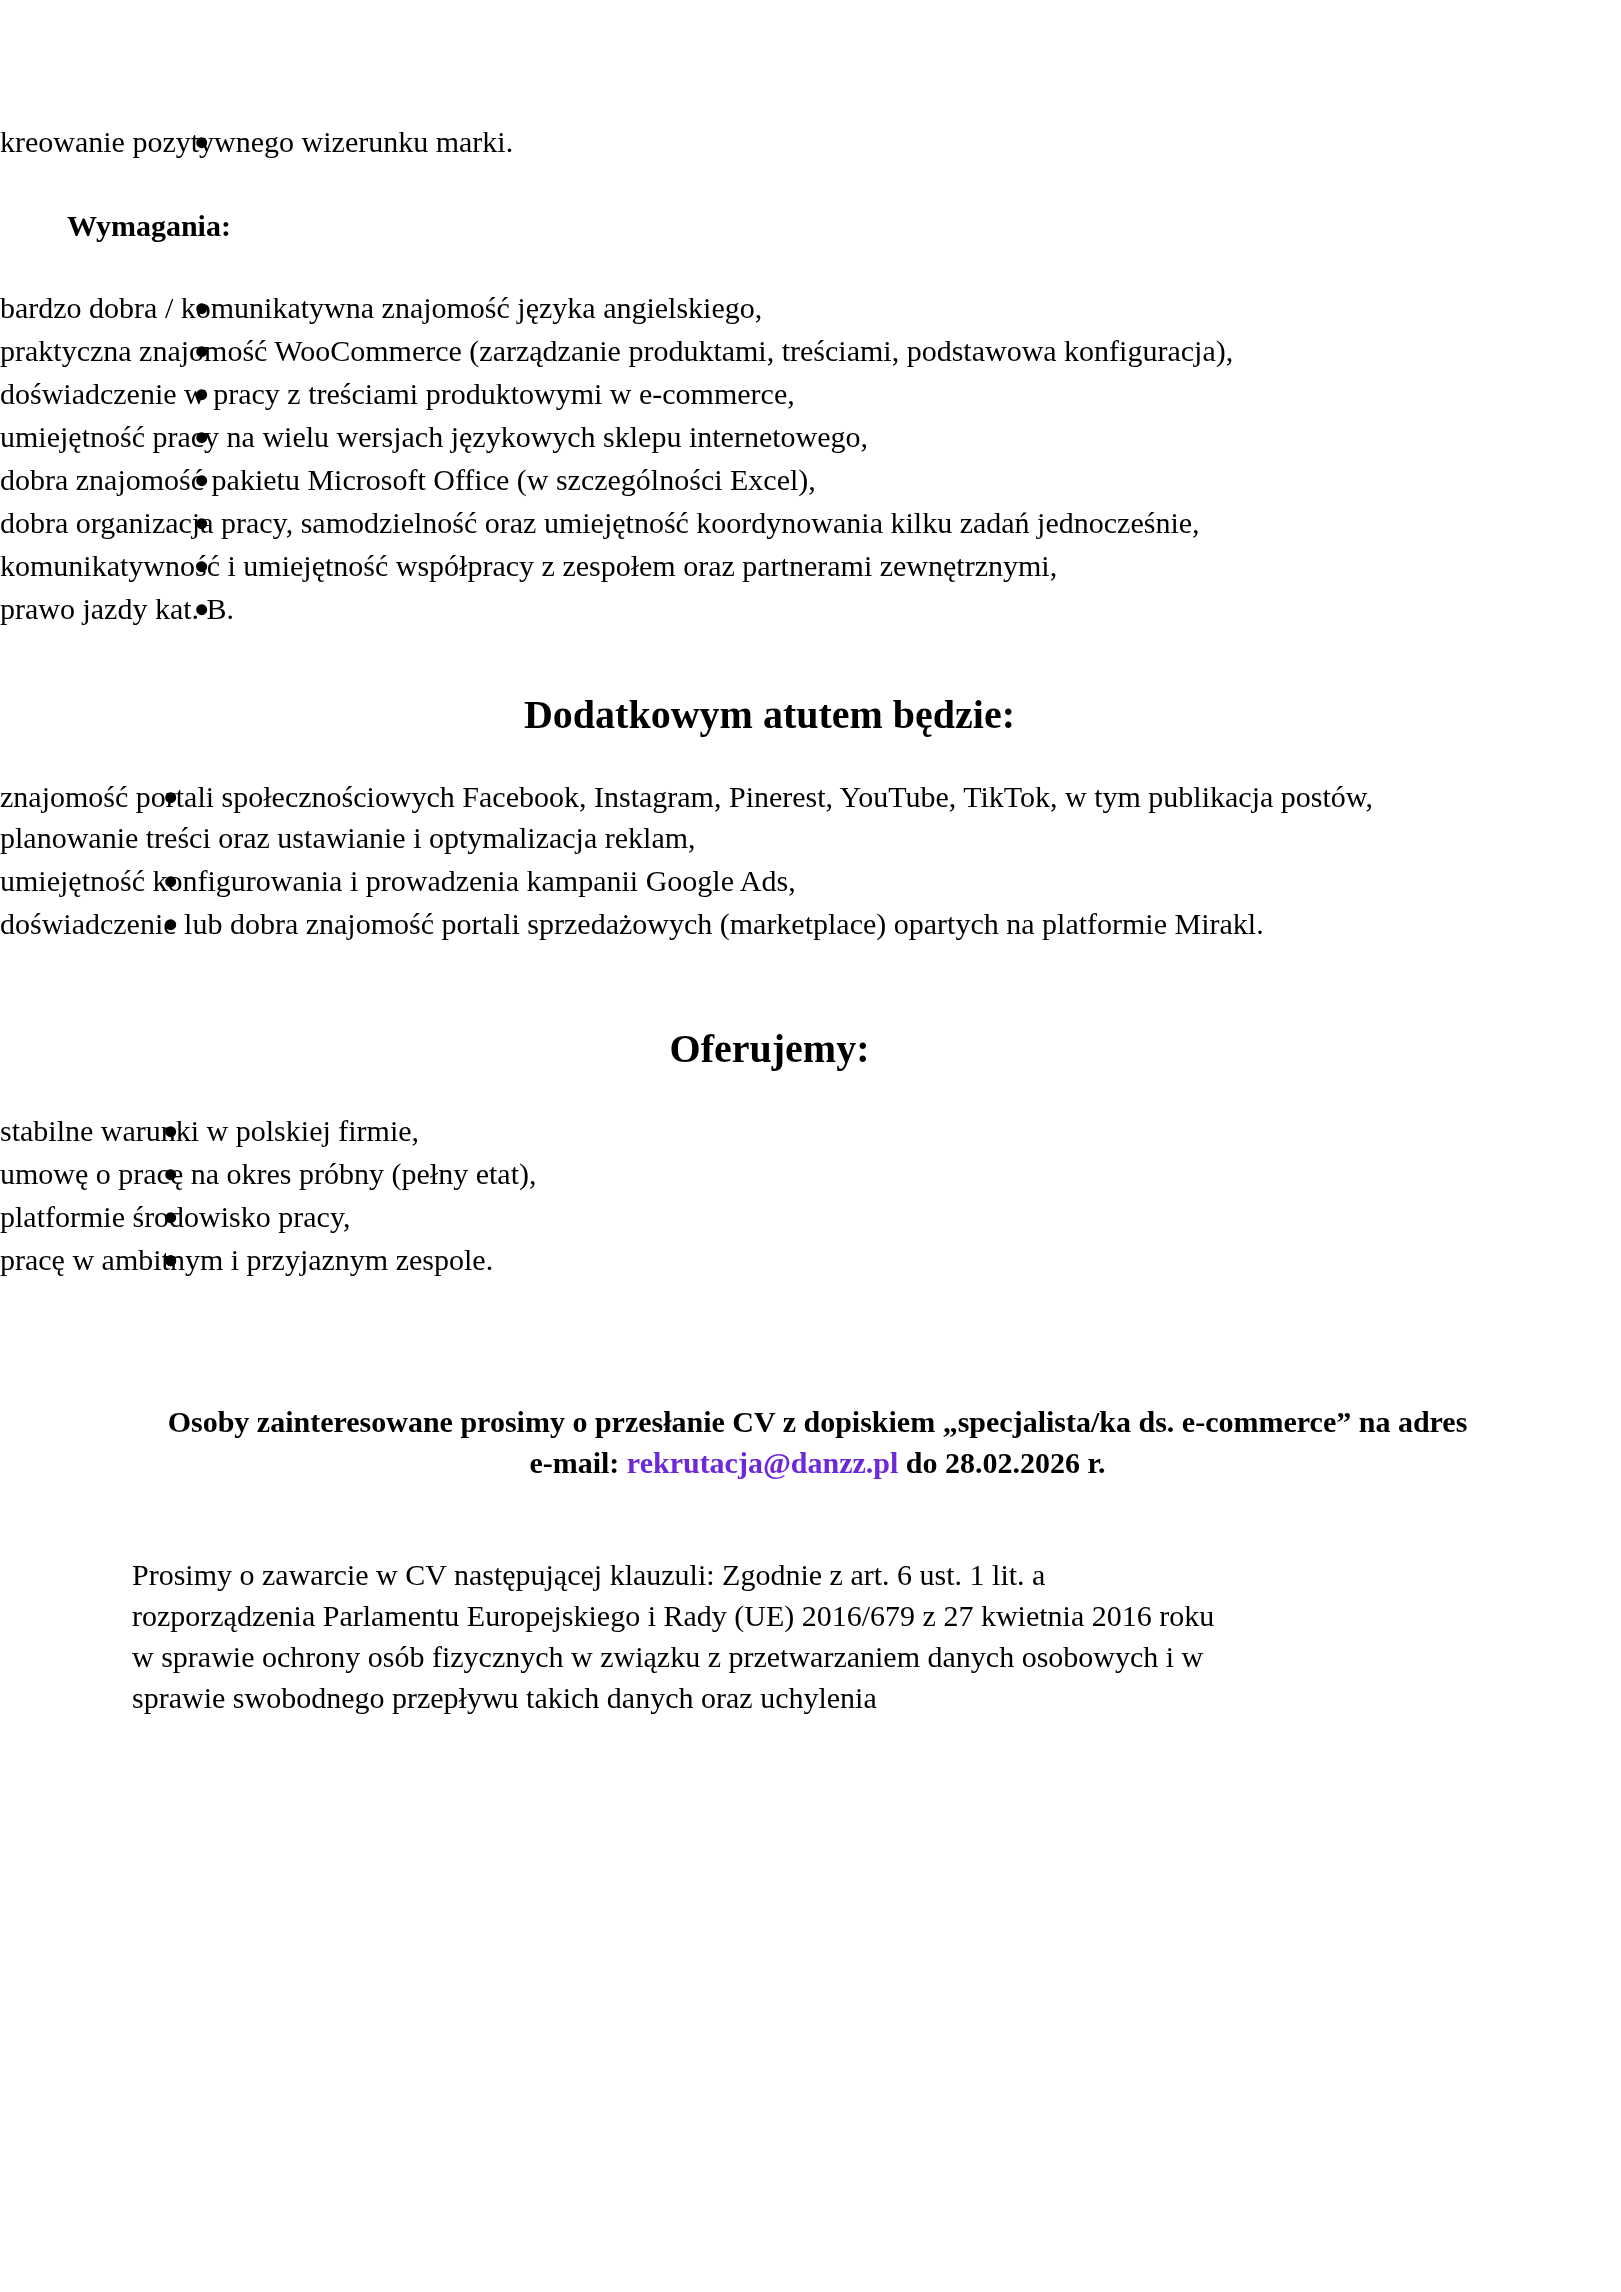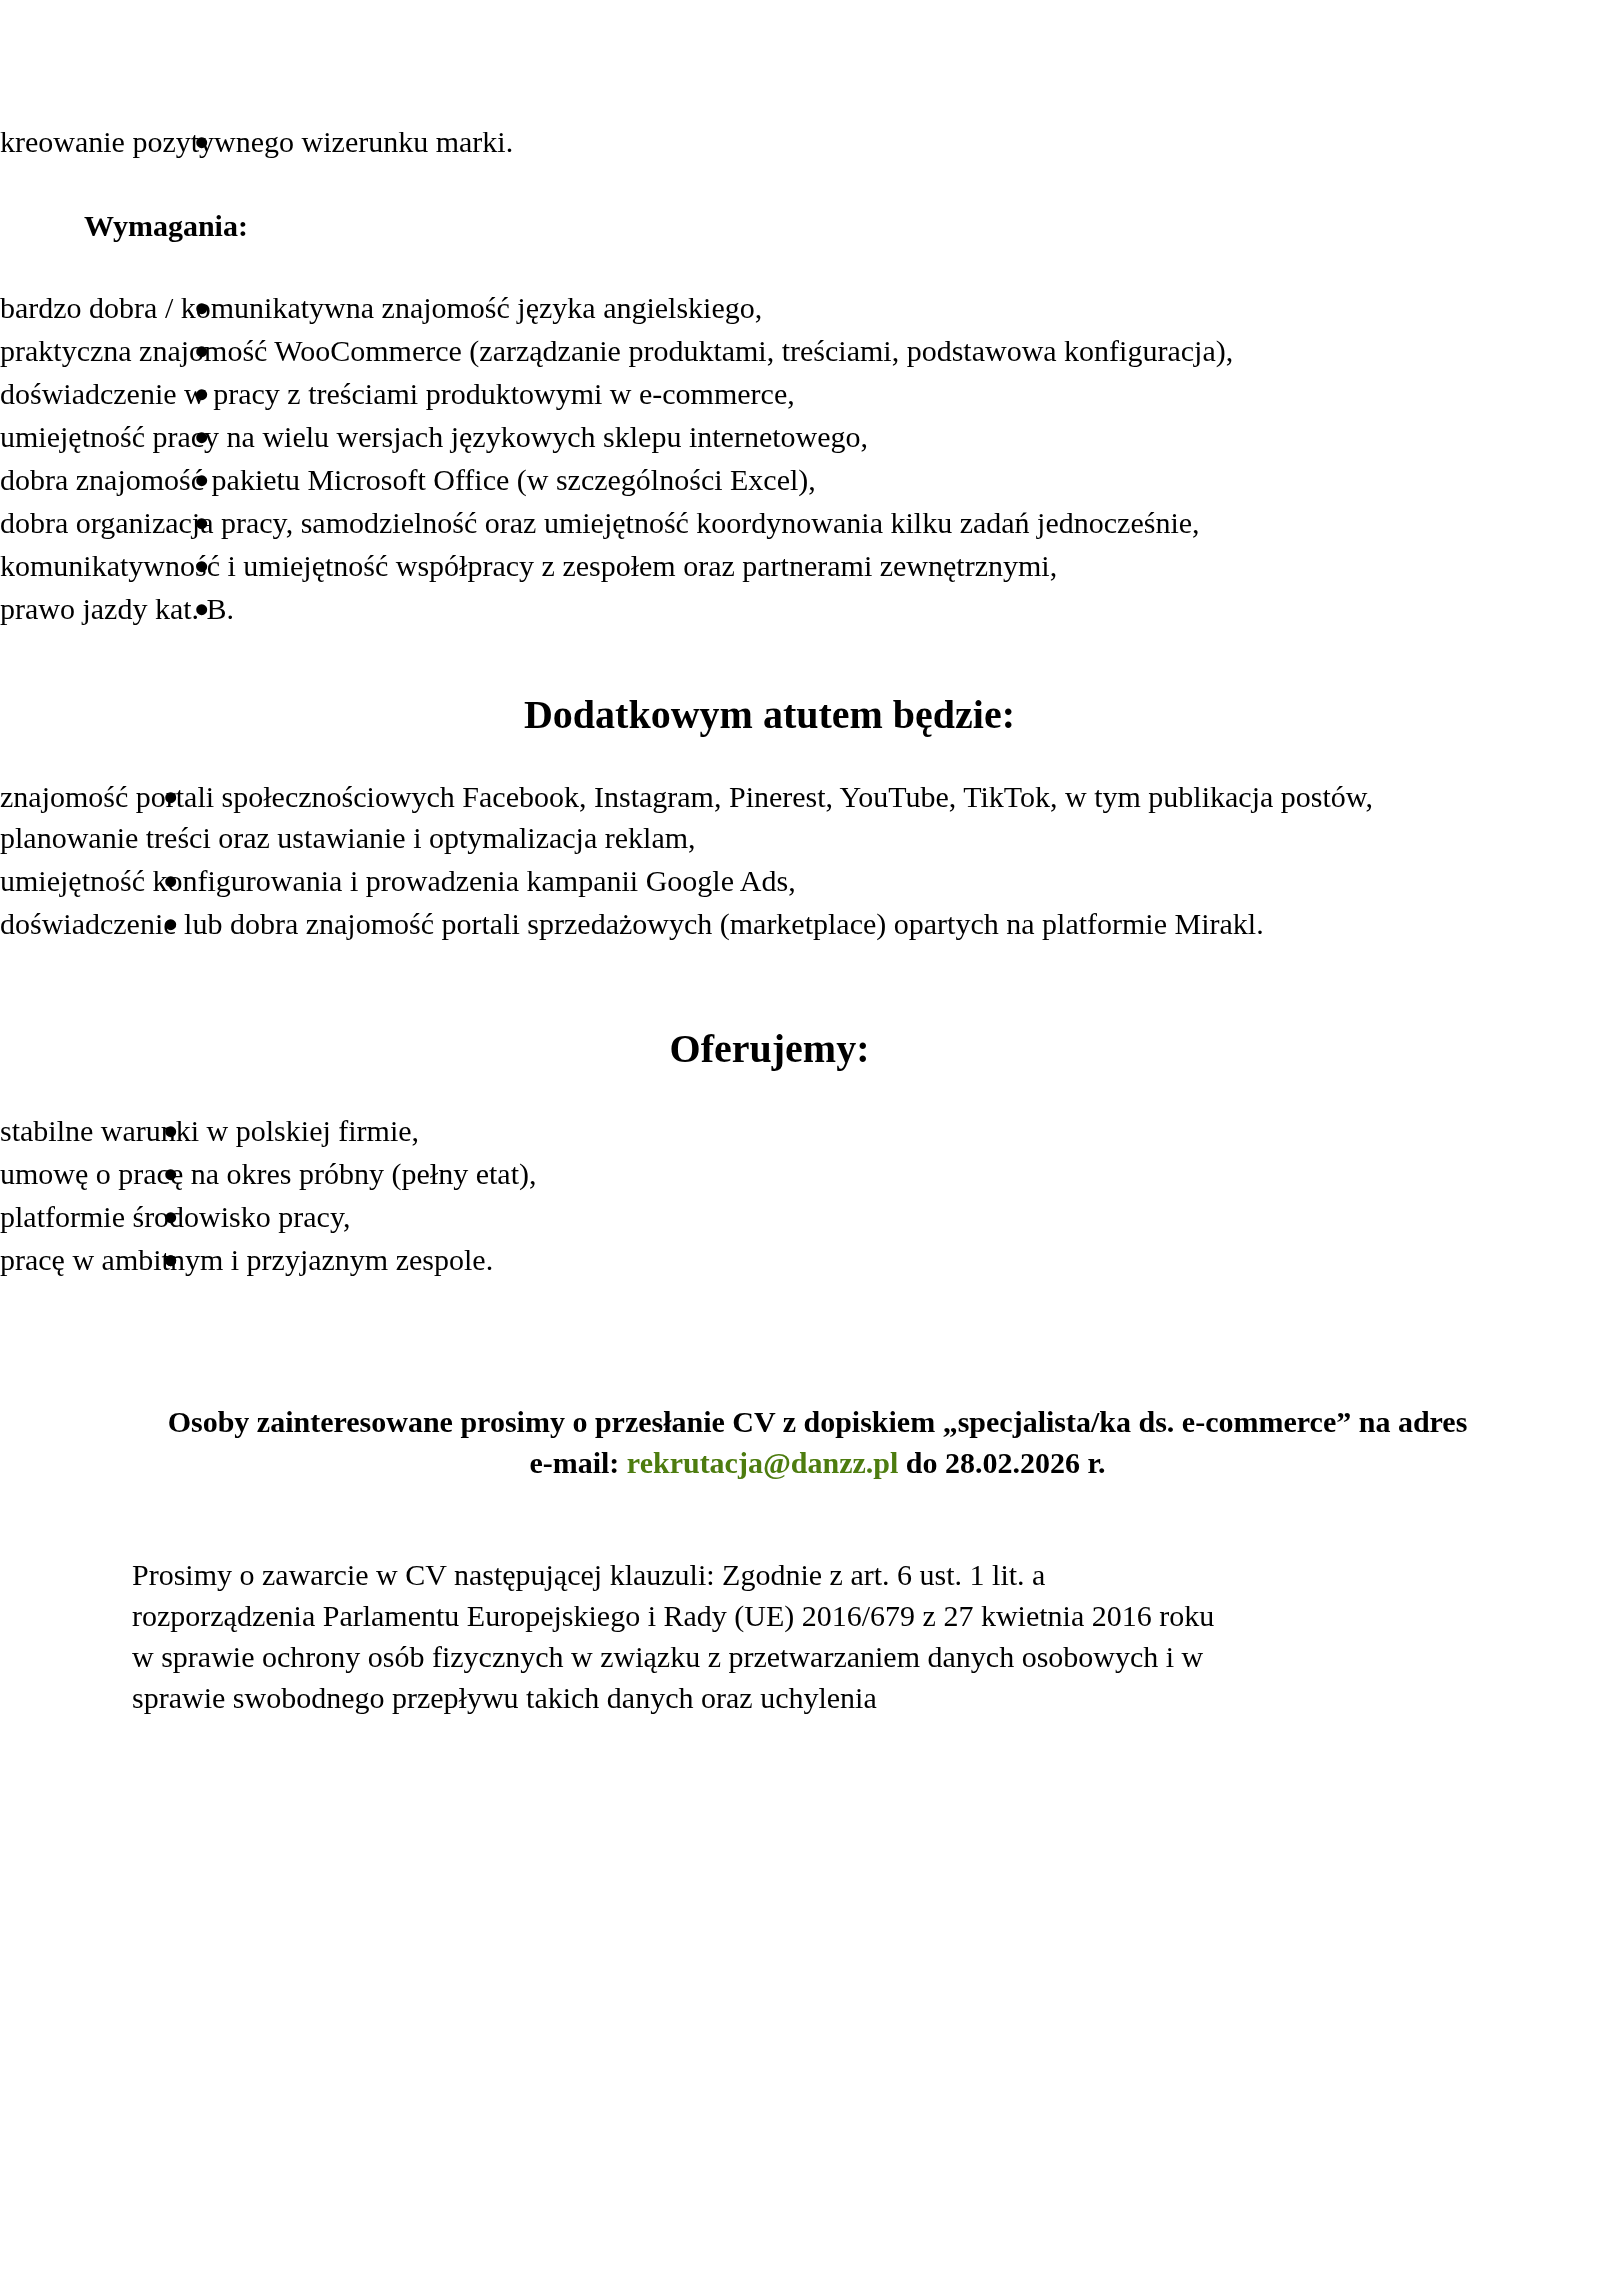--- a/index.html
+++ b/index.html
@@ -60,21 +60,21 @@
 
   
   .indent-b > li { padding-left: 194px; }
   .indent-b > li .bullet { left: 163px; }
 
   .heading-left {
     font-weight: bold;
     font-size: 30px;
     line-height: 41px;
     margin: 0;
-    padding-left: 84px;
+    padding-left: 67px;
   }
   .heading-center {
     font-weight: bold;
     font-size: 40px;
     line-height: 41px;
     margin: 0;
     text-align: center;
     padding: 0 206px 0 124px;
   }
   .block-center-bold {
@@ -86,21 +86,21 @@
     padding: 0 110px 0 124px;
   }
   .para-left {
     font-size: 30px;
     line-height: 41px;
     margin: 8px;
     padding: 0 382px 0 124px;
     text-align: left;
   }
   .email {
-    color: #4d7c0f;
+    color: #6d28d9;
     font-weight: bold;
     text-decoration: none;
   }
   .spacer-md { height: 41px; }
   .spacer-lg { height: 63px; }
   .spacer-xl { height: 82px; }
 </style>
 </head>
 <body>
 

